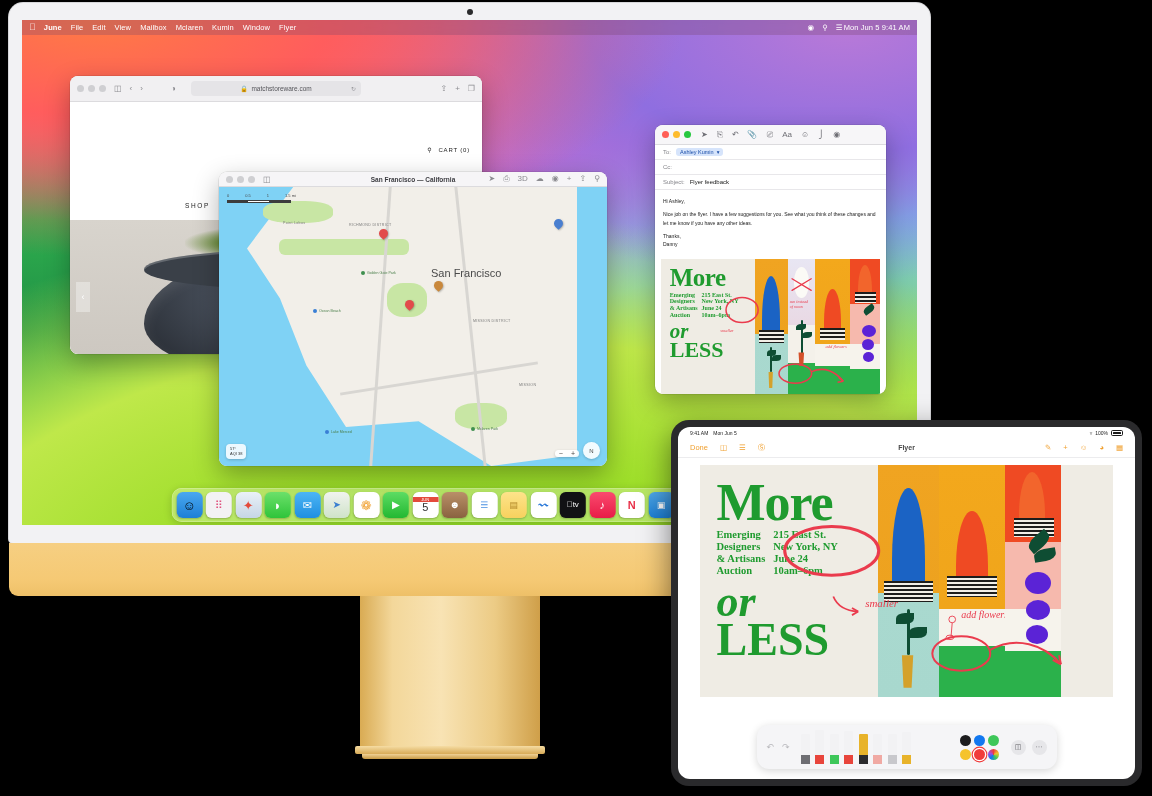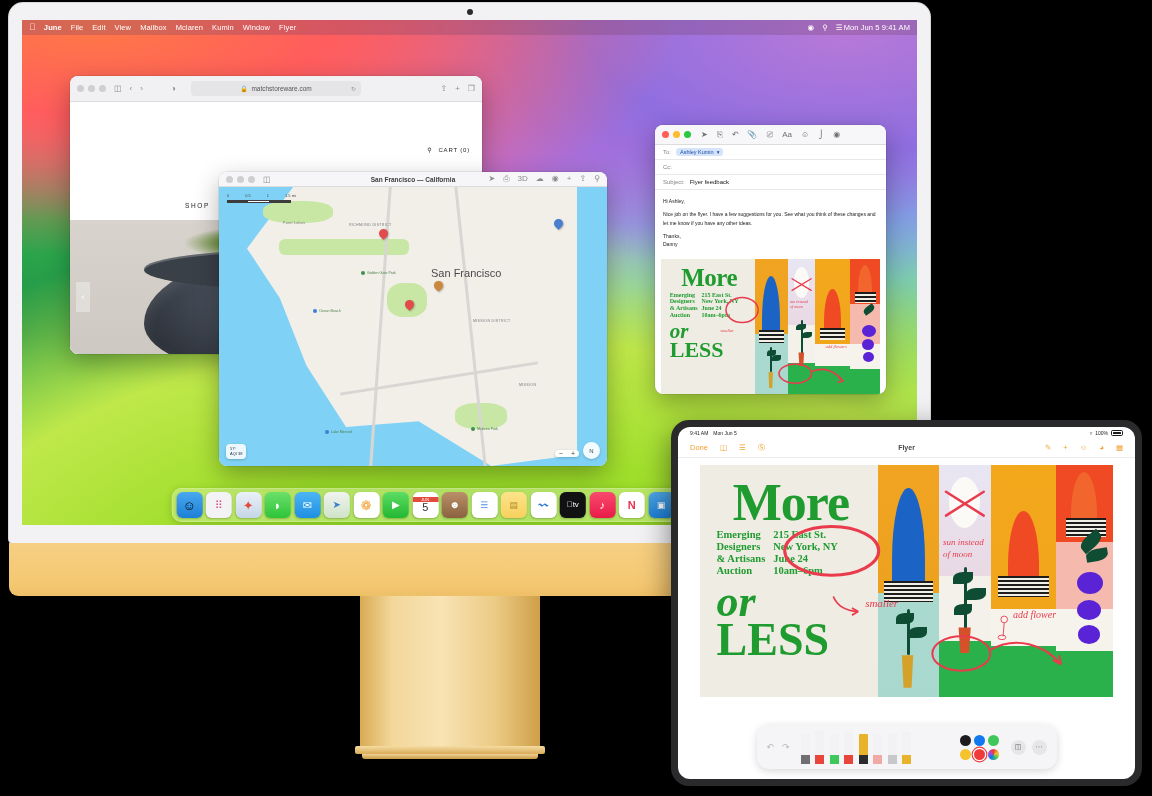--- a/index.html
+++ b/index.html
@@ -98,21 +98,21 @@
     font-size: 5.5px; display: inline-flex; gap: 3px; align-items: center; }
   .mail-body { padding: 7px 8px 4px; font-size: 5px; line-height: 1.65; color: #1a1a1a; }
   .mail-body p { margin-bottom: 5px; }
   .attach { margin: 2px 6px 0; height: 137px; }
 
   
   .flyer { position: relative; width: 100%; height: 100%; display: flex; overflow: hidden;
     background: #efece4; }
   .fl-left { position: relative; width: 43%; background: #efece4; padding: 4% 3% 0 4%; }
   .fl-more { color: #1f9b2f; font-weight: bold; font-family: "Liberation Serif", serif;
-    line-height: .82; letter-spacing: -.02em; text-align: center; }
+    line-height: .82; letter-spacing: -.02em; }
   .fl-sub { color: #1f9b2f; font-family: "Liberation Serif", serif; font-weight: bold; line-height: 1.14; }
   .fl-info { color: #1f9b2f; font-family: "Liberation Serif", serif; font-weight: bold; line-height: 1.14; }
   .fl-or { color: #1f9b2f; font-weight: bold; font-style: italic;
     font-family: "Liberation Serif", serif; line-height: .85; }
   .fl-less { color: #1f9b2f; font-weight: bold; font-family: "Liberation Serif", serif; line-height: .85; }
   .fl-right { position: relative; flex: 1; display: flex; }
   .col { position: relative; height: 100%; }
   .c1 { width: 26%; background: linear-gradient(180deg,#f0a421 0%, #eda21f 55%, #a9d9cf 55%, #a8d8ce 100%); }
   .c2 { width: 22%; background: linear-gradient(180deg,#e8e6f3 0%,#e9d9e4 48%,#f4f1ea 48%,#f4f1ea 76%,#2bb14b 76%,#2bb14b 100%); }
   .c3 { width: 28%; background: linear-gradient(180deg,#f3a81c 0%, #f0a51b 62%, #f6f3ec 62%, #f6f3ec 78%, #2bb14b 78%, #2bb14b 100%); }
@@ -607,35 +607,20 @@
 
           <div class="fl-right">
             <div class="col c1">
               <div class="arch" style="left:24%;top:10%;width:54%;height:44%;background:#1b63c4"></div>
               <div class="steps" style="left:10%;top:50%;width:80%;height:9%"></div>
               <div class="plantstem" style="left:48%;top:62%;width:3px;height:20%"></div>
               <div class="leaf" style="left:30%;top:64%;width:18px;height:11px"></div>
               <div class="leaf" style="left:52%;top:70%;width:18px;height:11px"></div>
               <div class="pot" style="left:38%;top:82%;width:22%;height:14%;background:#d4a12a"></div>
             </div>
-            <div class="col c2">
-              <div class="moon" style="left:20%;top:5%;width:60%;height:22%"></div>
-              <div class="plantstem" style="left:48%;top:44%;width:3px;height:28%"></div>
-              <div class="leaf" style="left:28%;top:46%;width:20px;height:12px"></div>
-              <div class="leaf" style="left:52%;top:53%;width:20px;height:12px"></div>
-              <div class="leaf" style="left:30%;top:60%;width:18px;height:11px"></div>
-              <div class="pot" style="left:36%;top:70%;width:28%;height:11%"></div>
-              <div class="ink" style="left:2%;top:4%;width:96%;height:26%">
-                <svg viewBox="0 0 100 60" width="100%" height="100%">
-                  <path d="M12 5 L88 53 M88 5 L12 53" stroke="#ea3b4d" stroke-width="5" fill="none" stroke-linecap="round"></path>
-                </svg>
-              </div>
-              <div class="ink-text" style="left:8%;top:31%;font-size:9px;line-height:1.3;white-space:pre-line">sun instead
-of moon</div>
-            </div>
             <div class="col c3">
               <div class="arch" style="left:26%;top:20%;width:48%;height:34%;background:#ef4a23"></div>
               <div class="steps" style="left:12%;top:48%;width:76%;height:9%"></div>
               <div class="ink" style="left:4%;top:58%;width:34%;height:24%">
                 <svg viewBox="0 0 40 50" width="100%" height="100%">
                   <circle cx="20" cy="10" r="6" stroke="#ea3b4d" stroke-width="1.6" fill="none"></circle>
                   <path d="M20 16 L18 40" stroke="#ea3b4d" stroke-width="1.6" fill="none"></path>
                   <ellipse cx="16" cy="42" rx="7" ry="4" stroke="#ea3b4d" stroke-width="1.6" fill="none"></ellipse>
                 </svg>
               </div>

